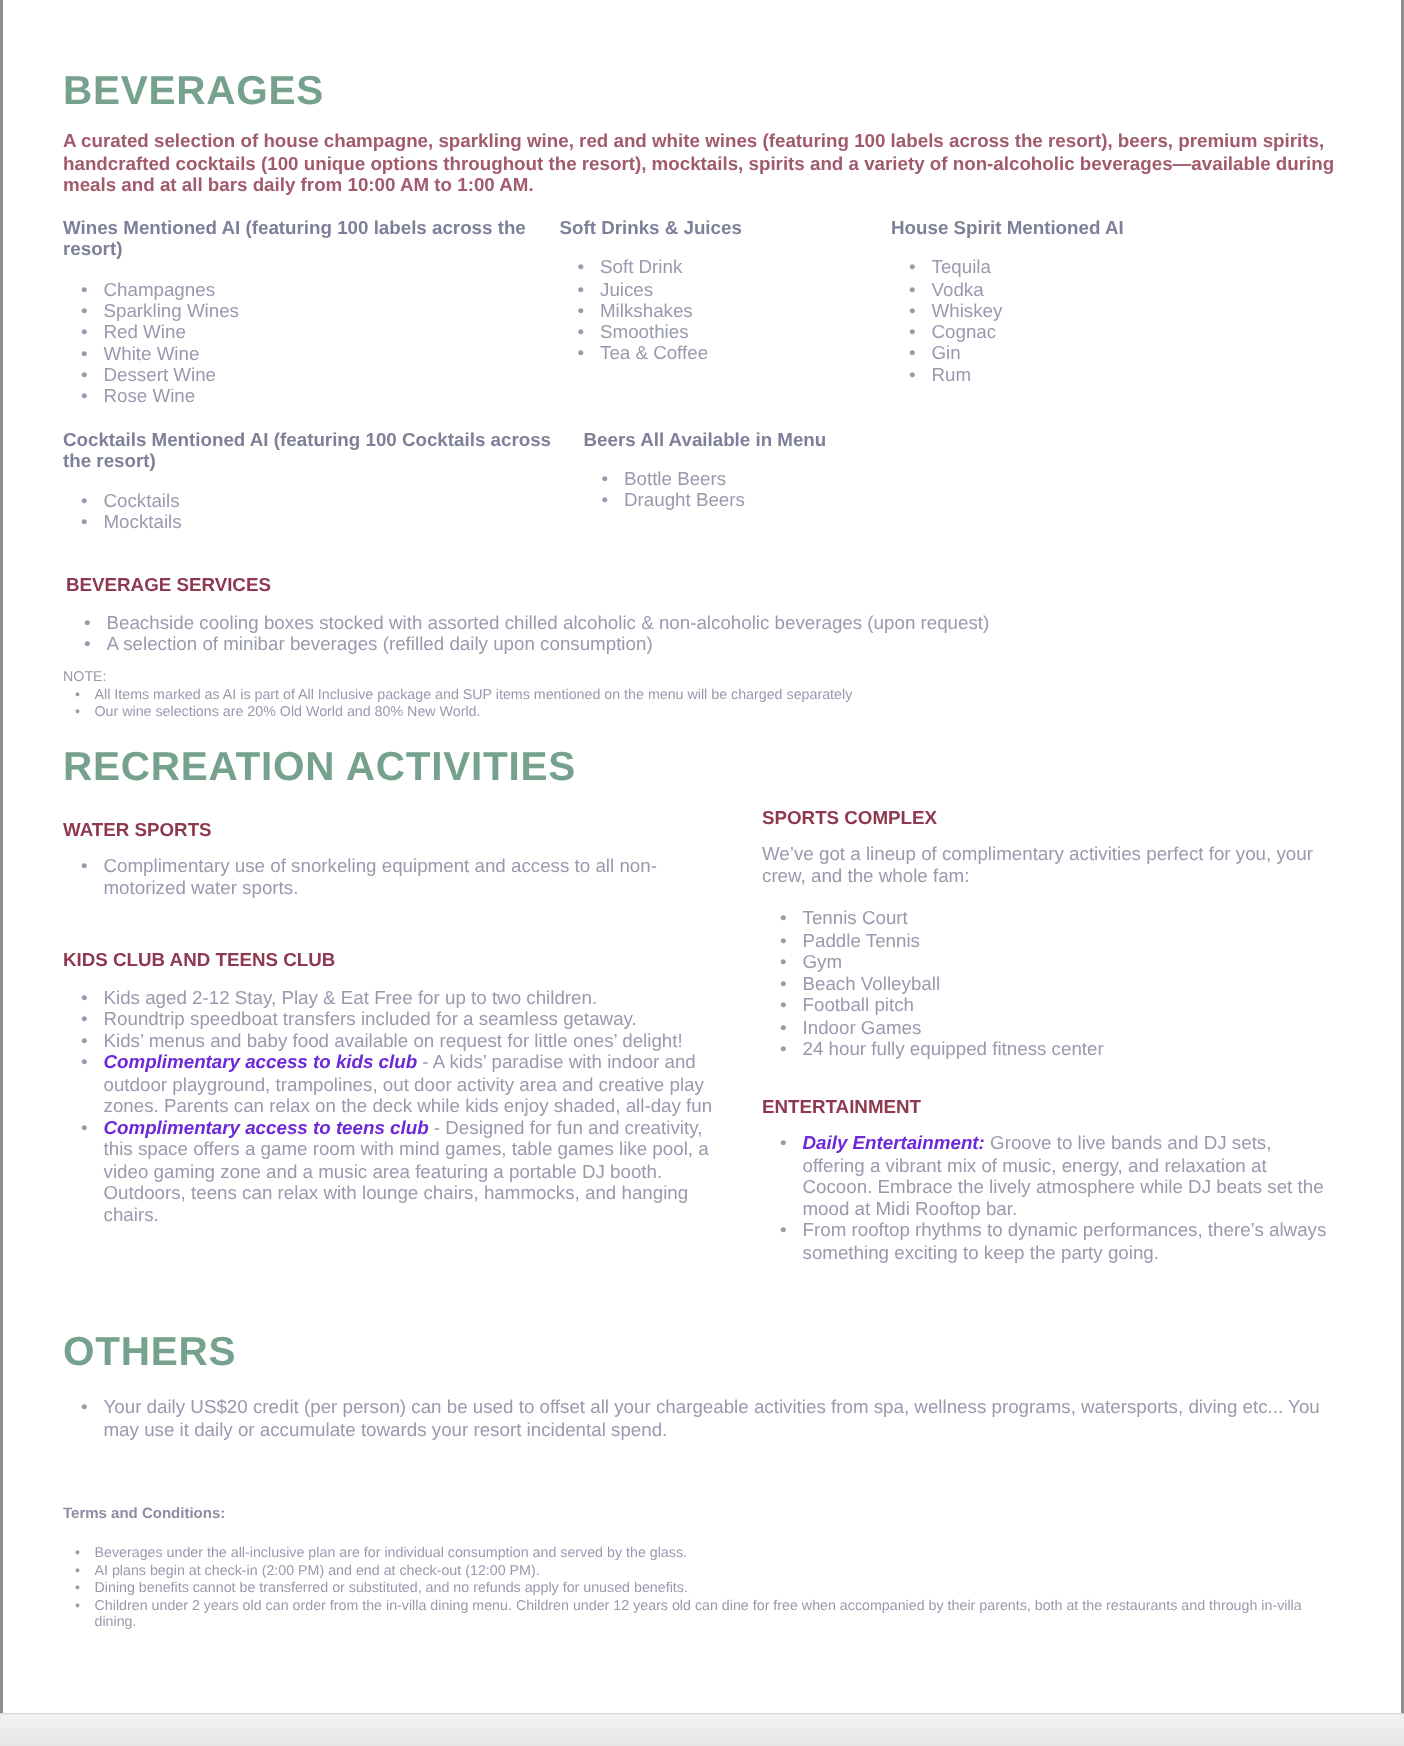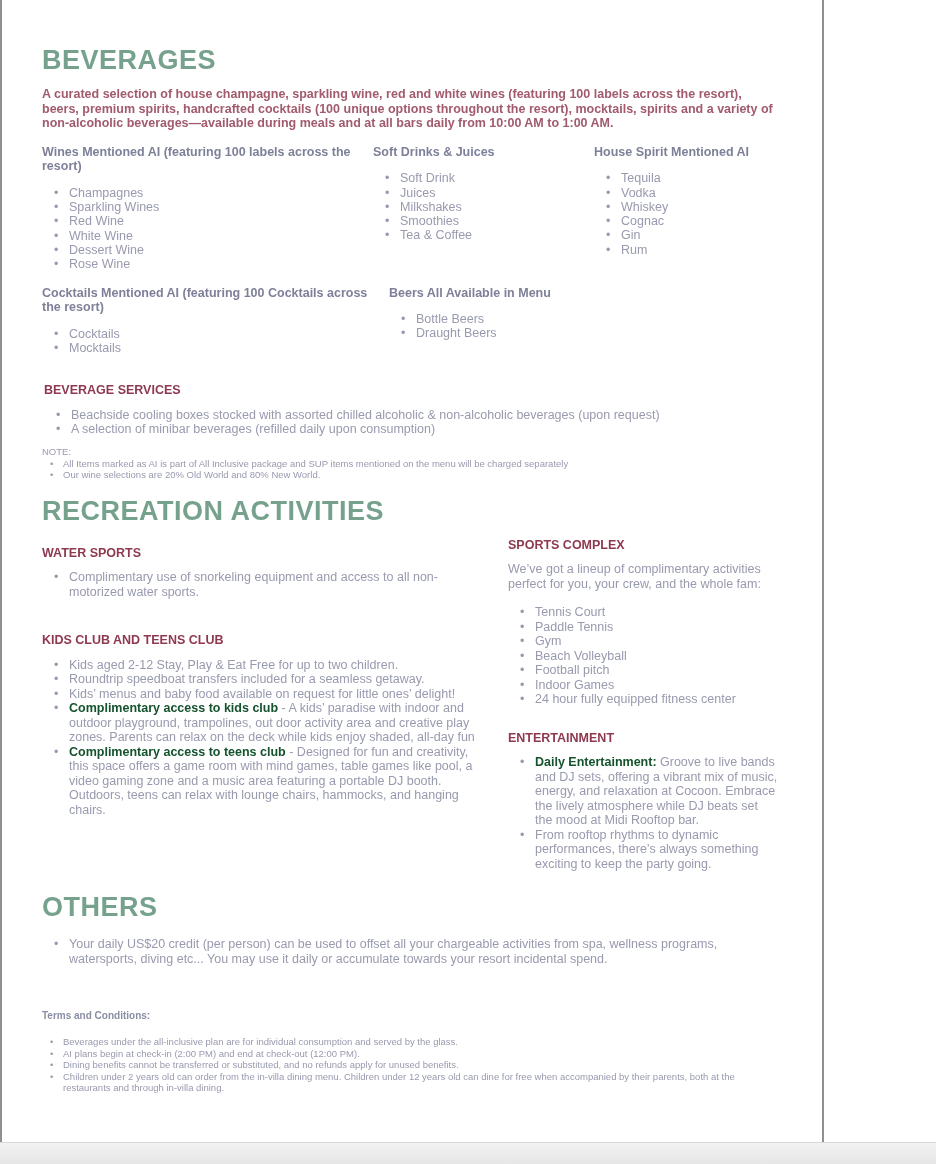--- a/index.html
+++ b/index.html
@@ -7,21 +7,21 @@
     --intro-rose:#a25b6d;
     --subheading-maroon:#8e3950;
     --column-heading-gray:#7e8099;
     --body-gray:#989aae;
     --page-border:#8f8f8f;
   }
   *{box-sizing:border-box;}
   html,body{margin:0;padding:0;width:936px;height:1164px;background:#ffffff;
     font-family:"Liberation Sans",sans-serif;}
   .page{
-    width:824px;height:1142px;
+    width:936px;height:1142px;
     border-left:2px solid var(--page-border);
     border-right:2px solid var(--page-border);
     padding:46px 44px 0 40px;
     overflow:hidden;
     background:#ffffff;
   }
   .page-bottom{
     width:936px;height:22px;
     background:linear-gradient(#f2f2f2,#e6e6e6);
     border-top:1px solid #d8d8d8;
@@ -39,42 +39,42 @@
   h3{
     margin:0 0 12px 0;
     font-size:12.5px;line-height:14.5px;font-weight:700;
     color:var(--column-heading-gray);
   }
   h3.maroon{color:var(--subheading-maroon);margin-bottom:10px;}
   ul{list-style:none;margin:0;padding:0 0 0 12px;
     font-size:12.5px;line-height:14.3px;color:var(--body-gray);}
   li{position:relative;padding-left:15px;}
   li::before{content:"\2022";position:absolute;left:0;top:0;}
-  li strong{font-weight:700;color:#14532d;}
+  li strong{font-weight:700;color:#6d28d9;font-style:italic;}
   .bev-grid{
     display:grid;grid-template-columns:331px 221px 1fr;
     margin-top:14px;
   }
   .bev-grid.row2{margin-top:14px;gap:16px;}
   .services{margin-top:28px;padding-left:2px;}
   .note{margin-top:10px;}
   .note-label{font-size:9.5px;line-height:11.5px;color:var(--body-gray);}
   ul.small{font-size:9.5px;line-height:11.5px;padding-left:8px;}
   ul.small li{padding-left:13px;}
   .sec-recreation h1{margin-top:16px;margin-bottom:0;}
   .rec-grid{
     display:grid;grid-template-columns:466px 1fr;
     margin-top:13px;
   }
   .rec-left{padding-top:8px;padding-right:26px;}
   .rec-left h3.kids{margin-top:34px;}
   .rec-right h3.ent{margin-top:24px;}
   .rec-body{margin:0 0 14px 0;font-size:12.5px;line-height:14.5px;color:var(--body-gray);}
   .rec-grid ul{line-height:14.5px;}
-  .sec-others h1{margin-top:22px;margin-bottom:16px;}
+  .sec-others h1{margin-top:45px;margin-bottom:16px;}
   .sec-others ul{line-height:14.5px;}
   .sec-terms{margin-top:44px;}
   .terms-label{font-size:10px;line-height:12px;font-weight:700;color:#8b8da3;margin:0 0 14px 0;}
 </style>
 </head>
 <body>
 
 <div class="page">
 
   <section class="sec-beverages">

